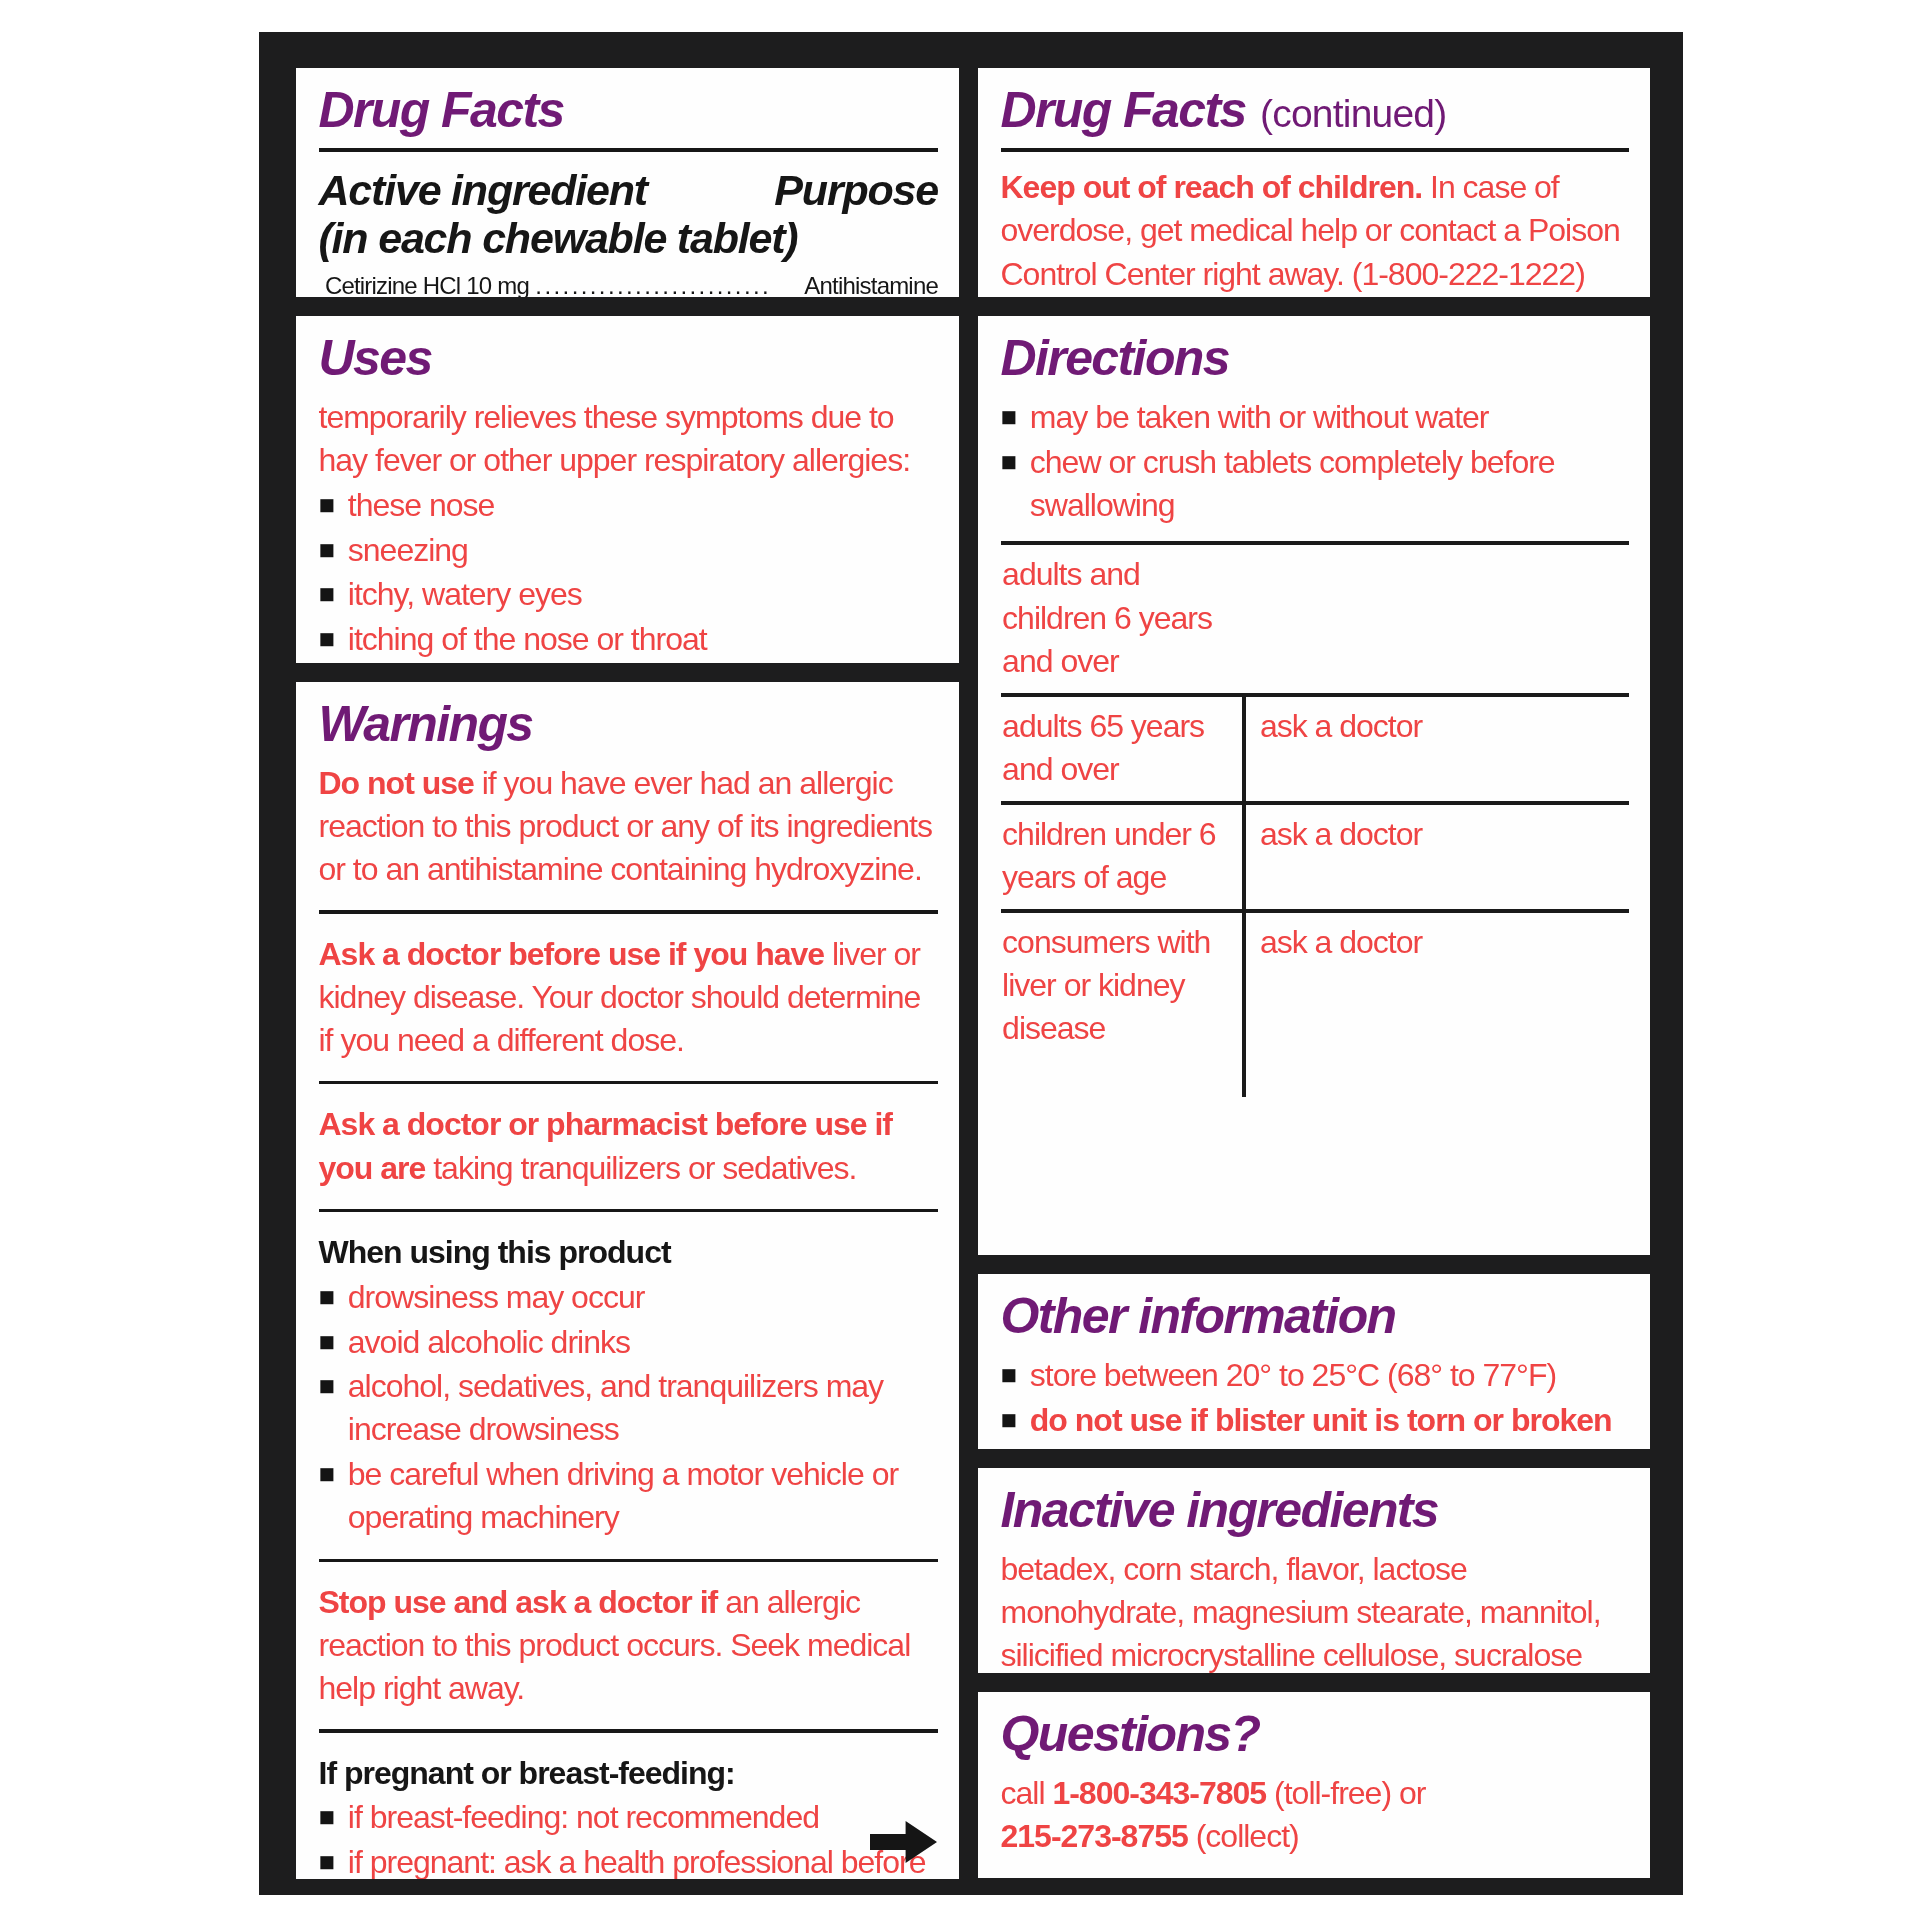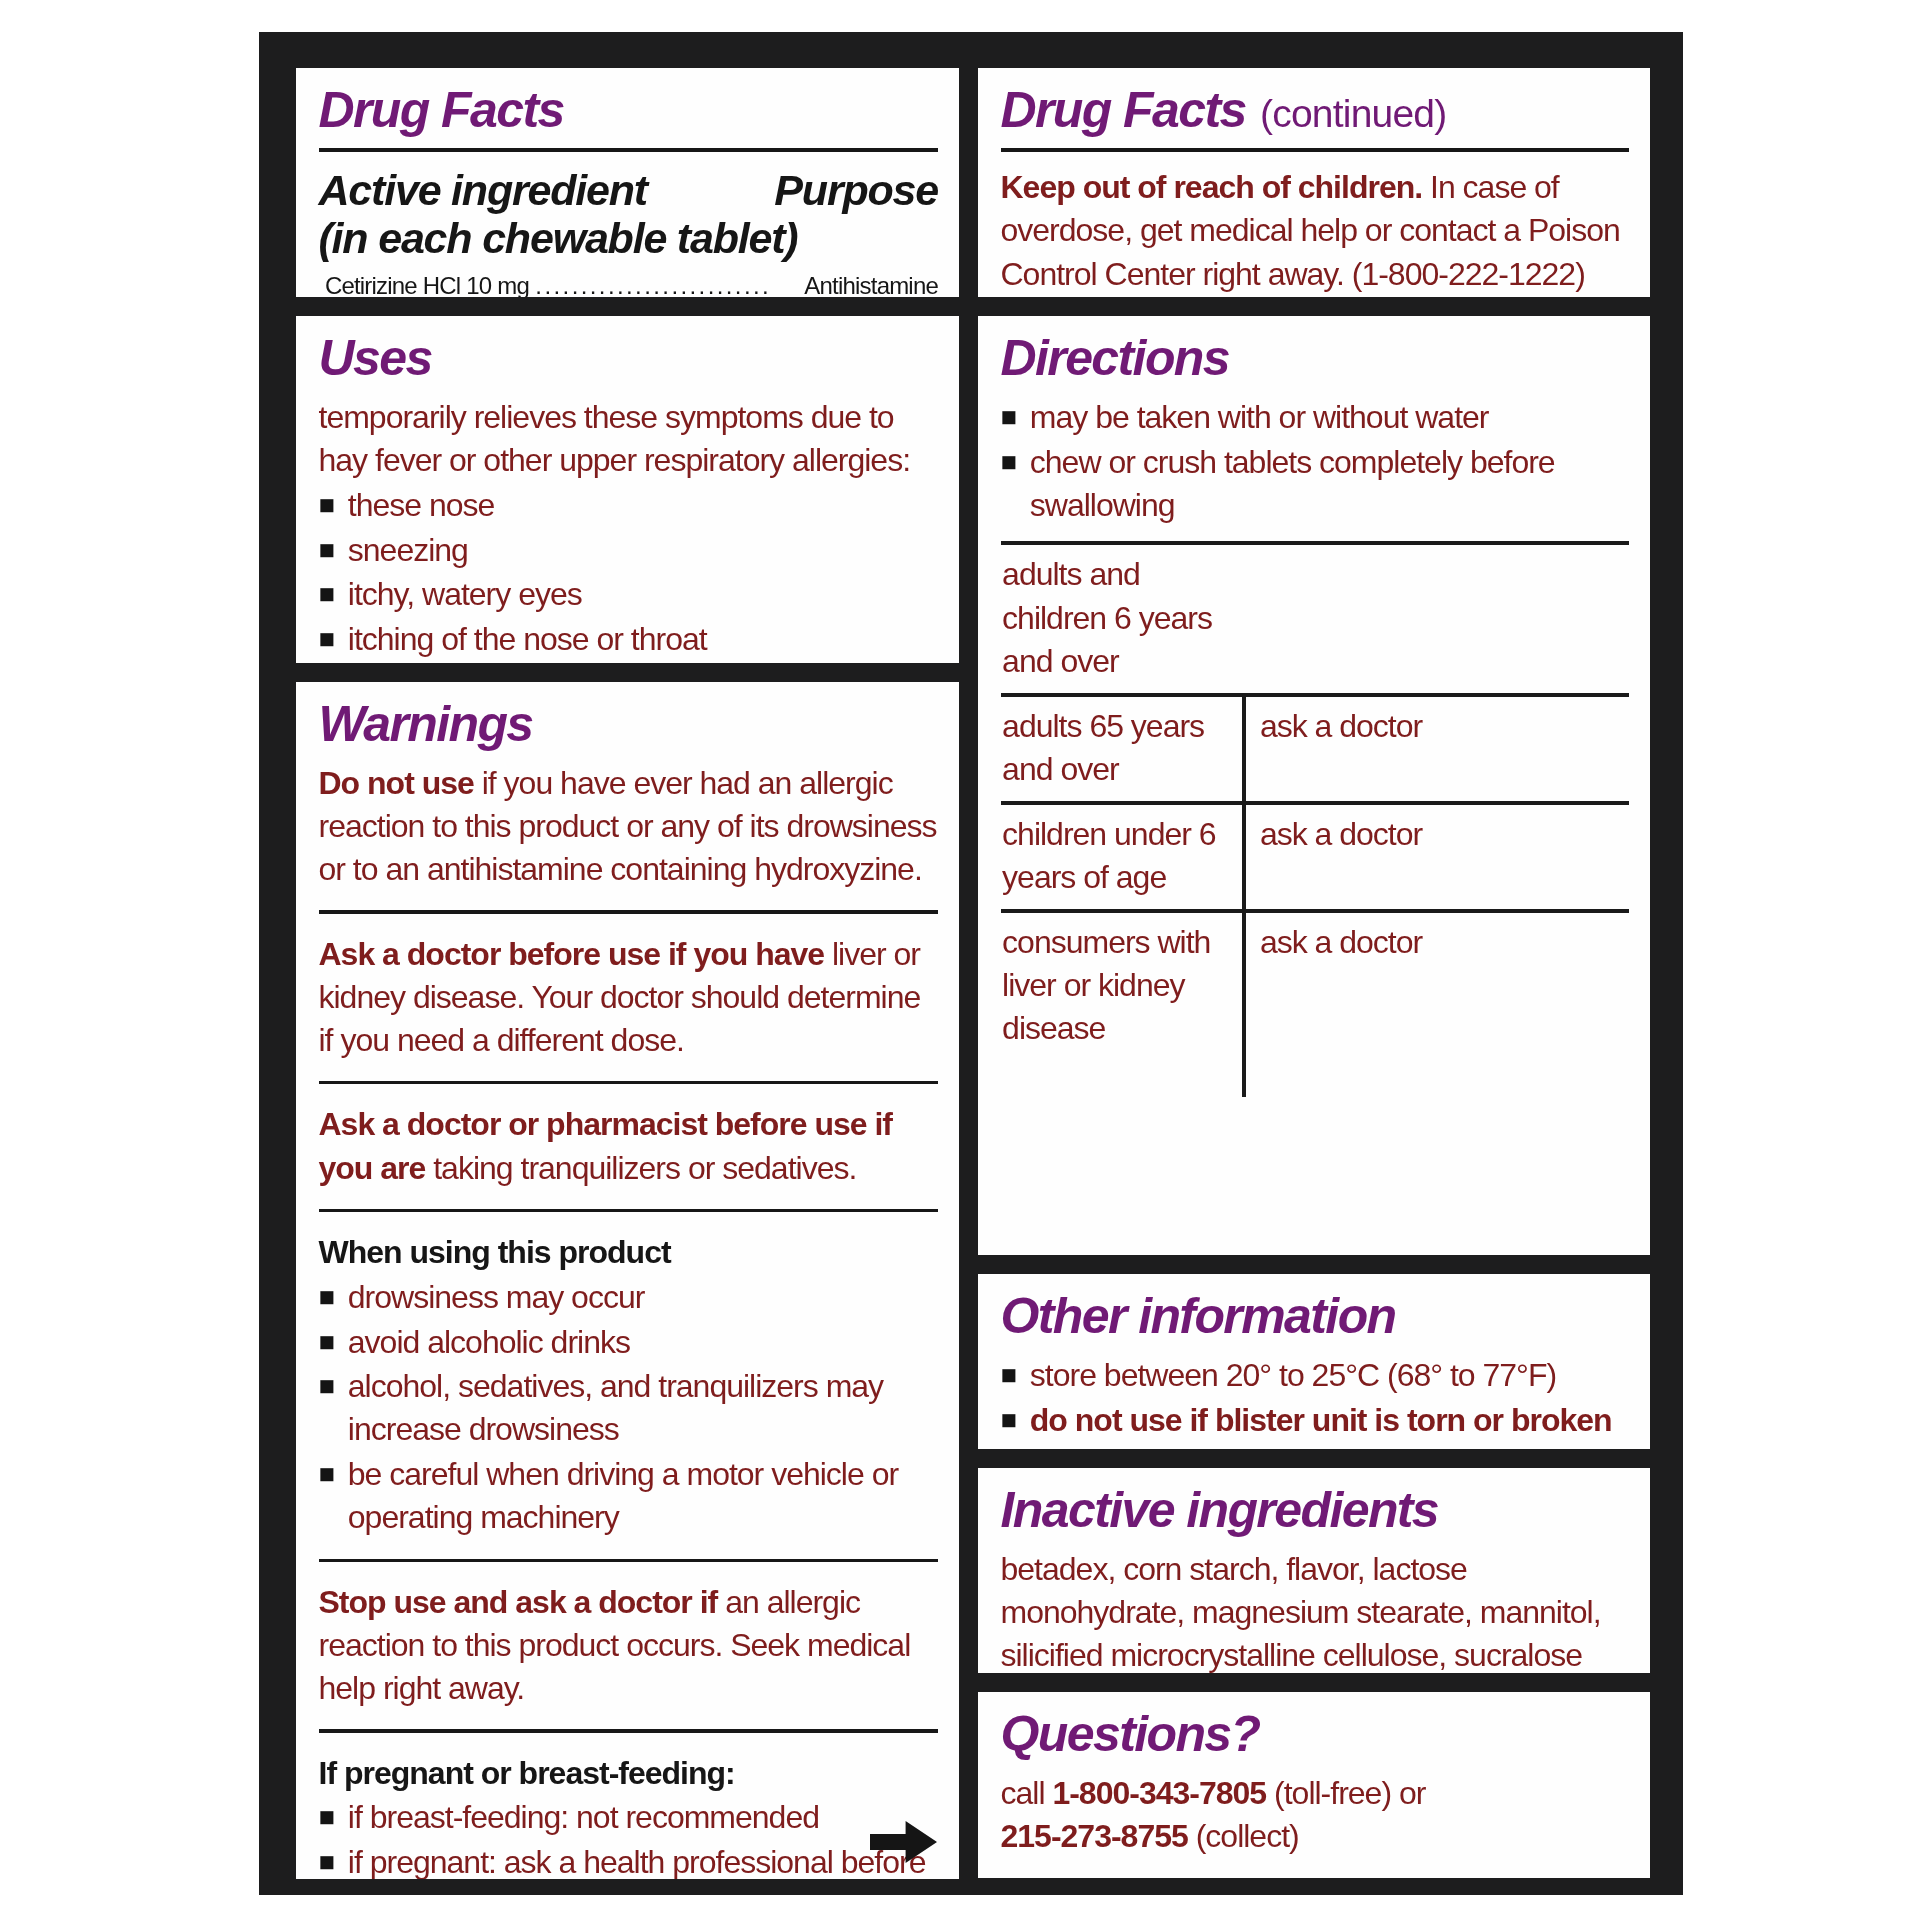--- a/index.html
+++ b/index.html
@@ -19,21 +19,21 @@
     padding:14.4px 21px 11.2px 22.5px;overflow:hidden;flex:none;position:relative;
   }
   h1,h2{
     margin:0 0 8px 0;font-size:50px;line-height:1.15;font-weight:bold;font-style:italic;
     letter-spacing:-1.6px;color:#701a75;
   }
   .cont-suffix{font-style:normal;font-weight:normal;letter-spacing:-0.8px;margin-left:14.4px;font-size:39px;}
   .rule{height:4px;background:#171717;margin:4.8px 0 14.4px 0;}
   .wrule{height:3.2px;background:#171717;margin:19px 0;}
   .body, .bt, .tcell{
-    font-size:32px;line-height:1.35;letter-spacing:-1px;color:#7f1d1d;
+    font-size:32px;line-height:1.35;letter-spacing:-1px;color:#ef4444;
   }
   p.body{margin:0;}
   .b{font-weight:bold;}
   .subrow{display:flex;justify-content:space-between;align-items:baseline;}
   .subhead{font-size:43px;line-height:1.12;font-weight:bold;font-style:italic;letter-spacing:-1.2px;}
   .ing-row{display:flex;align-items:baseline;margin-top:9.6px;padding-left:6.4px;font-size:24px;letter-spacing:-0.8px;}
   .ing-row .nm,.ing-row .pv{flex:none;white-space:nowrap;}
   .ing-row .dots{flex:1 1 auto;overflow:hidden;white-space:nowrap;letter-spacing:2.4px;margin:0 6.4px;}
   .bul{display:flex;align-items:flex-start;margin:1.6px 0;}
   .bul .sq{flex:none;font-size:27px;line-height:1.6;margin-right:13px;color:#141414;letter-spacing:0;}
@@ -88,21 +88,21 @@
         <div class="bul">
           <span class="sq">■</span>
           <span class="bt">itching of the nose or throat</span>
         </div>
       </section>
 
       <section class="box" style="height:1197px">
         <h2>Warnings</h2>
 
         <p class="body">
-          <span class="b">Do not use</span><span> if you have ever had an allergic reaction to this product or any of its drowsiness or to an antihistamine containing hydroxyzine.</span>
+          <span class="b">Do not use</span><span> if you have ever had an allergic reaction to this product or any of its ingredients or to an antihistamine containing hydroxyzine.</span>
         </p>
         <div class="wrule"></div>
 
         <p class="body">
           <span class="b">Ask a doctor before use if you have</span><span> liver or kidney disease. Your doctor should determine if you need a different dose.</span>
         </p>
         <div class="wrule"></div>
 
         <p class="body">
           <span class="b">Ask a doctor or pharmacist before use if you are</span><span> taking tranquilizers or sedatives.</span>

